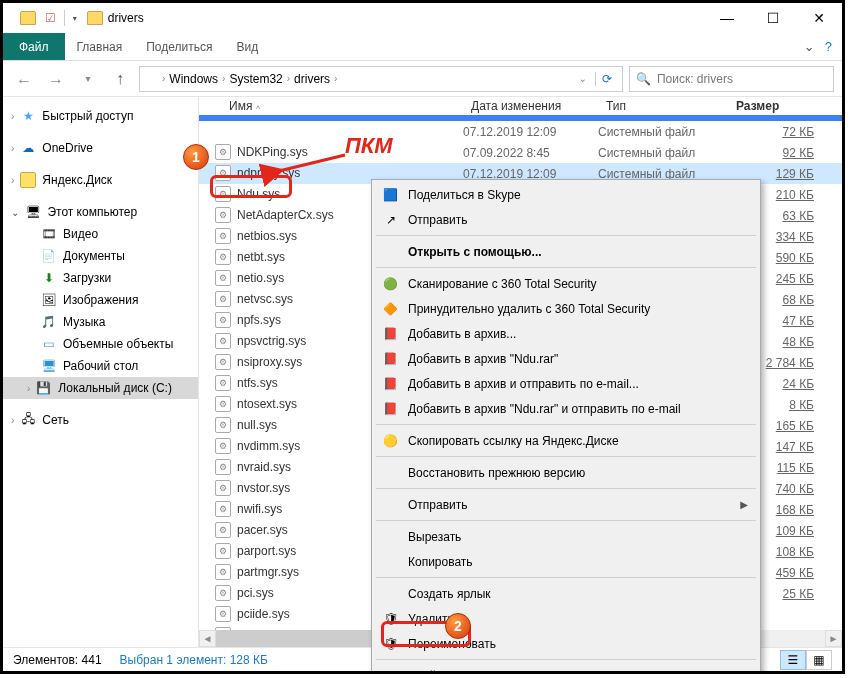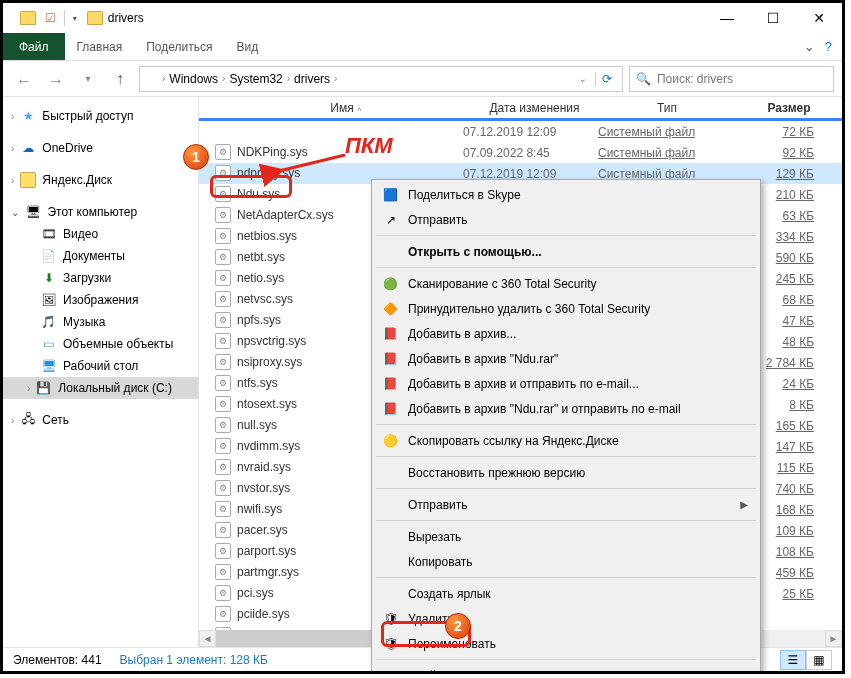--- a/index.html
+++ b/index.html
@@ -9,48 +9,48 @@
   .titlebar { height: 30px; display: flex; align-items: center; padding-left: 6px; }
   .titlebar .folder-ico { width: 16px; height: 14px; background: #ffd866; border: 1px solid #c9a84b; border-radius: 2px 2px 0 0; margin: 0 5px; }
   .titlebar .title-text { font-size: 12px; }
   .win-controls { margin-left: auto; display: flex; }
   .win-controls div { width: 46px; height: 30px; display: flex; align-items: center; justify-content: center; font-size: 14px; font-family: "Segoe MDL2 Assets", sans-serif; }
   .qat { display: flex; align-items: center; gap: 4px; padding: 0 6px; }
   .qat-divider { width:1px; height:16px; background:#ccc; margin:0 4px;}
   .qat .chev { font-size: 8px; color:#555; }
   
   .menubar { height: 28px; display: flex; align-items: stretch; border-bottom: 1px solid #ddd; }
-  .file-tab { background: #14532d; color: #fff; display: flex; align-items: center; padding: 0 16px; font-size: 12px; }
+  .file-tab { background: #0f766e; color: #fff; display: flex; align-items: center; padding: 0 16px; font-size: 12px; }
   .menu-item { display: flex; align-items: center; padding: 0 12px; font-size: 12px; color: #555; }
   .ribbon-exp { margin-left: auto; display:flex; align-items:center; padding:0 10px; color:#555; gap:10px; font-size: 13px; }
   
   .addressrow { height: 36px; display: flex; align-items: center; gap: 6px; padding: 4px 8px; border-bottom: 1px solid #e5e5e5; }
   .navbtn { width: 26px; height: 26px; display:flex; align-items:center; justify-content:center; color:#888; font-size:16px; border-radius:3px; }
   .navbtn.enabled { color:#555; }
   .addrbar { flex: 1; height: 26px; border: 1px solid #ccc; display: flex; align-items: center; padding: 0 4px; gap: 2px; font-size: 12px; }
   .addrbar .chev { color:#888; font-size: 10px; margin: 0 2px; }
   .searchbox { width: 205px; height: 26px; border: 1px solid #ccc; display: flex; align-items: center; padding: 0 6px; gap: 6px; color:#777; }
   .searchbox .mag { font-size:12px; }
   
   .content { flex: 1; display: flex; overflow: hidden; }
   .nav { width: 196px; border-right: 1px solid #e5e5e5; padding-top: 8px; overflow-y: auto; }
   .nav-item { display: flex; align-items: center; height: 22px; padding-left: 20px; gap: 6px; font-size: 12px; }
   .nav-item.sub { padding-left: 38px; }
   .nav-item.selected { background: #d8d8d8; }
   .nav-item .ico { width: 16px; height: 16px; display:flex; align-items:center; justify-content:center; font-size:12px; }
   .nav-sep { height: 10px; }
   .main { flex: 1; position: relative; overflow: hidden; display:flex; flex-direction:column; }
-  .cols { display: flex; height: 24px; align-items: center; border-bottom: 3px solid #3b82f6; font-size: 12px; color:#333;text-align:center; }
+  .cols { display: flex; height: 24px; align-items: center; border-bottom: 6px solid #3b82f6; font-size: 12px; color:#333; }
   .cols div { padding-left: 8px; }
   .c-name { width: 264px; } .c-date { width: 135px; } .c-type { width: 130px; } .c-size { flex: 1; font-weight: bold; }
   .filelist { flex:1; overflow: hidden; position: relative; }
   .row { display: flex; height: 21px; align-items: center; font-size: 12px; color:#333; }
   .row .name { width: 264px; display:flex; align-items:center; gap:6px; padding-left:16px;margin-top:40px; }
   .row .date { width: 135px; color:#666; }
-  .row .type { width: 130px; color:#666;text-decoration:underline; }
+  .row .type { width: 130px; color:#666; }
   .row .size { flex:1; text-align:right; padding-right: 28px; color:#666;text-decoration:underline; }
   .row.selected { background: #cde8ff; }
   .file-ico { width:16px; height:16px; border:1px solid #aaa; border-radius:2px; display:flex; align-items:center; justify-content:center; font-size:9px; color:#888; background:#fff; }
   .file-ico::before { content:"⚙"; font-size:9px;}
   
   .ctxmenu { position: absolute; left: 368px; top: 176px; width: 390px; background: #f0f0f0; border: 1px solid #aaa; box-shadow: 3px 3px 6px rgba(0,0,0,.3); padding: 2px; z-index: 50; }
   .ctx-row { height: 25px; display:flex; align-items:center; padding-left: 34px; font-size: 12px; position:relative; }
   .ctx-row.bold { font-weight: 600; }
   .ctx-row .sub-arrow { margin-left:auto; margin-right:10px; font-size:10px; color:#555; }
   .ctx-row .cicon { position:absolute; left:8px; width:18px; height:18px; display:flex; align-items:center; justify-content:center; font-size:12px; }

